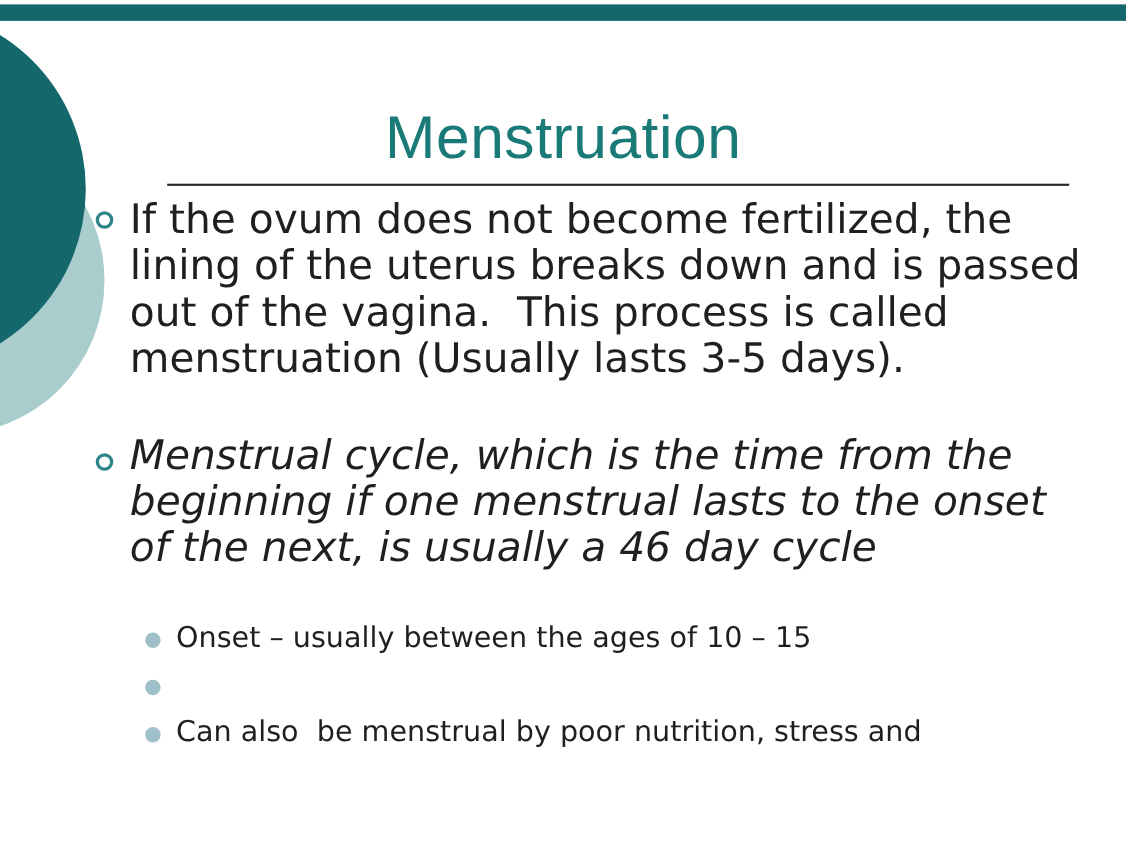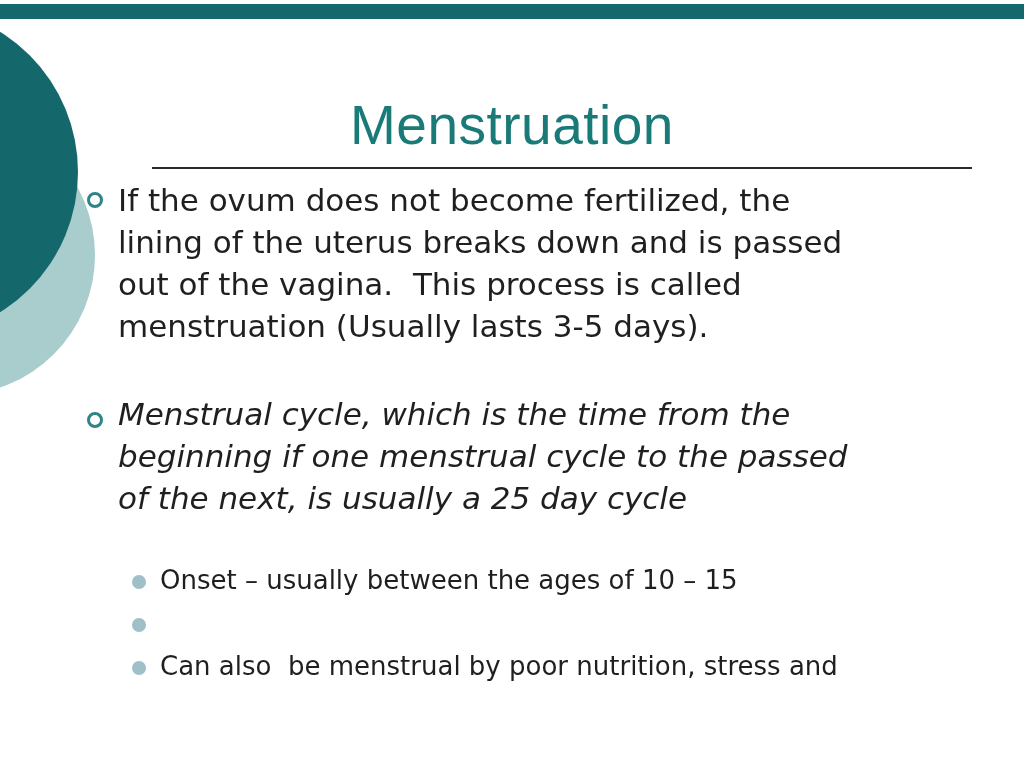--- a/index.html
+++ b/index.html
@@ -29,21 +29,21 @@
     font-family:"Liberation Sans", sans-serif;
     font-size:55px;line-height:1;letter-spacing:0.5px;
     color:#1a7a78;
   }
   .title-rule{
     position:absolute;left:152px;top:167px;width:820px;height:2px;
     background:#2b2b2b;
   }
   .para{position:absolute;color:#1f1f1f;}
   .para .line{display:block;white-space:pre;}
-  .level1{left:118px;font-size:31px;line-height:42px;}
+  .level1{left:118px;font-size:37px;line-height:42px;}
   .level2{left:160px;font-size:26px;line-height:43px;text-align:right;}
   .bullet-ring{
     position:absolute;left:87px;width:16px;height:16px;
     border:3px solid #2e8486;border-radius:50%;
     box-sizing:border-box;background:transparent;
   }
   .ring-1{top:192px;}
   .ring-2{top:412px;}
   .bullet-dot{
     position:absolute;left:132px;width:14px;height:14px;
@@ -69,22 +69,22 @@
   <div class="para level1" style="top:179px;">
     <span class="line">If the ovum does not become fertilized, the</span>
     <span class="line">lining of the uterus breaks down and is passed</span>
     <span class="line">out of the vagina.  This process is called</span>
     <span class="line">menstruation (Usually lasts 3-5 days).</span>
   </div>
 
   <span class="bullet-ring ring-2"></span>
   <div class="para level1" style="top:393px;font-style:italic;">
     <span class="line">Menstrual cycle, which is the time from the</span>
-    <span class="line">beginning if one menstrual cycle to the passed</span>
-    <span class="line">of the next, is usually a 25 day cycle</span>
+    <span class="line">beginning if one menstrual lasts to the onset</span>
+    <span class="line">of the next, is usually a 46 day cycle</span>
   </div>
 
   <span class="bullet-dot dot-1"></span>
   <div class="para level2" style="top:559px;">
     <span class="line">Onset – usually between the ages of 10 – 15</span>
   </div>
 
   <span class="bullet-dot dot-2"></span>
 
   <span class="bullet-dot dot-3"></span>

